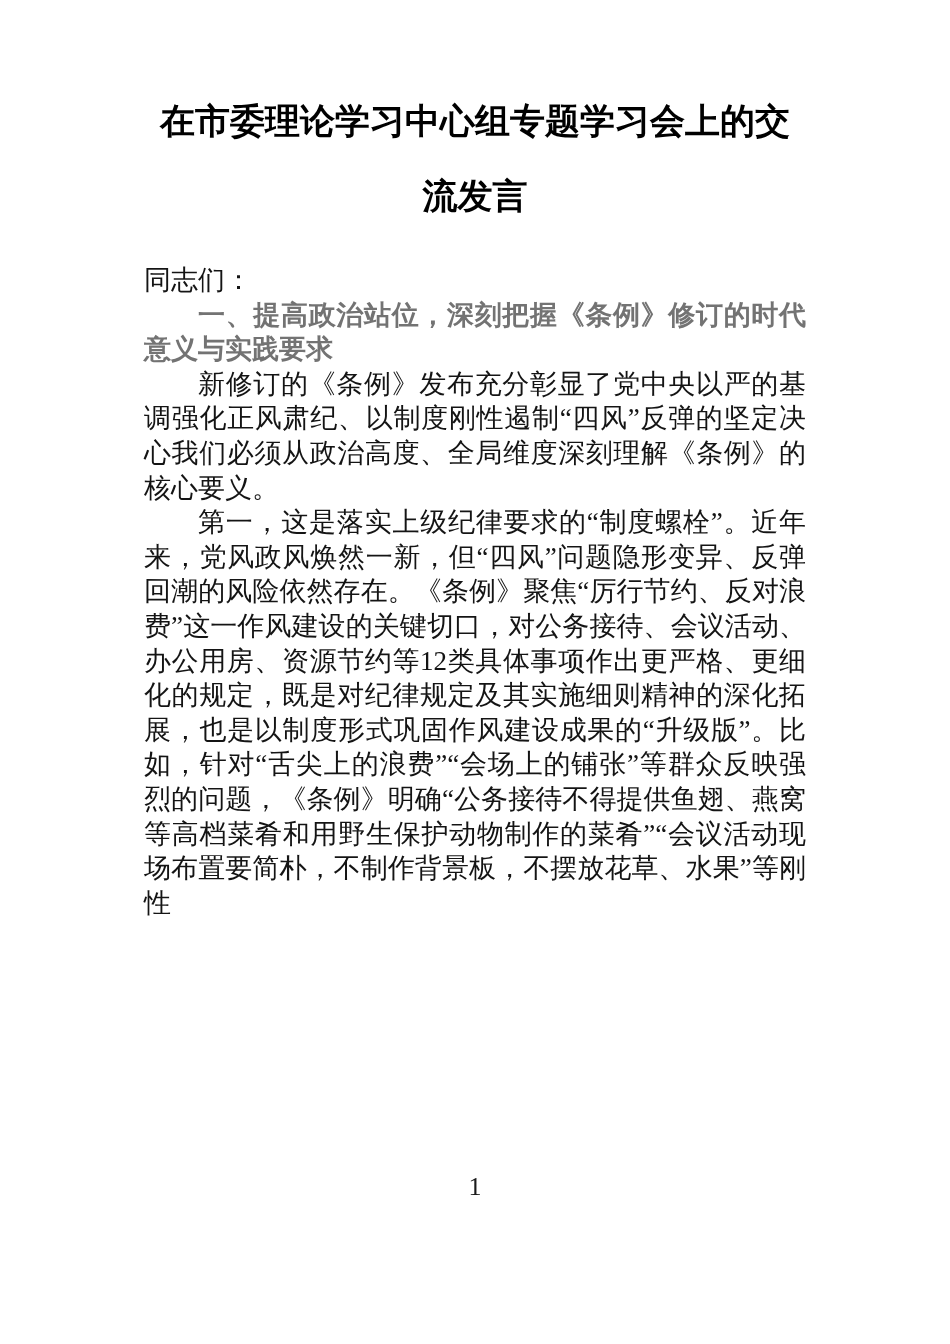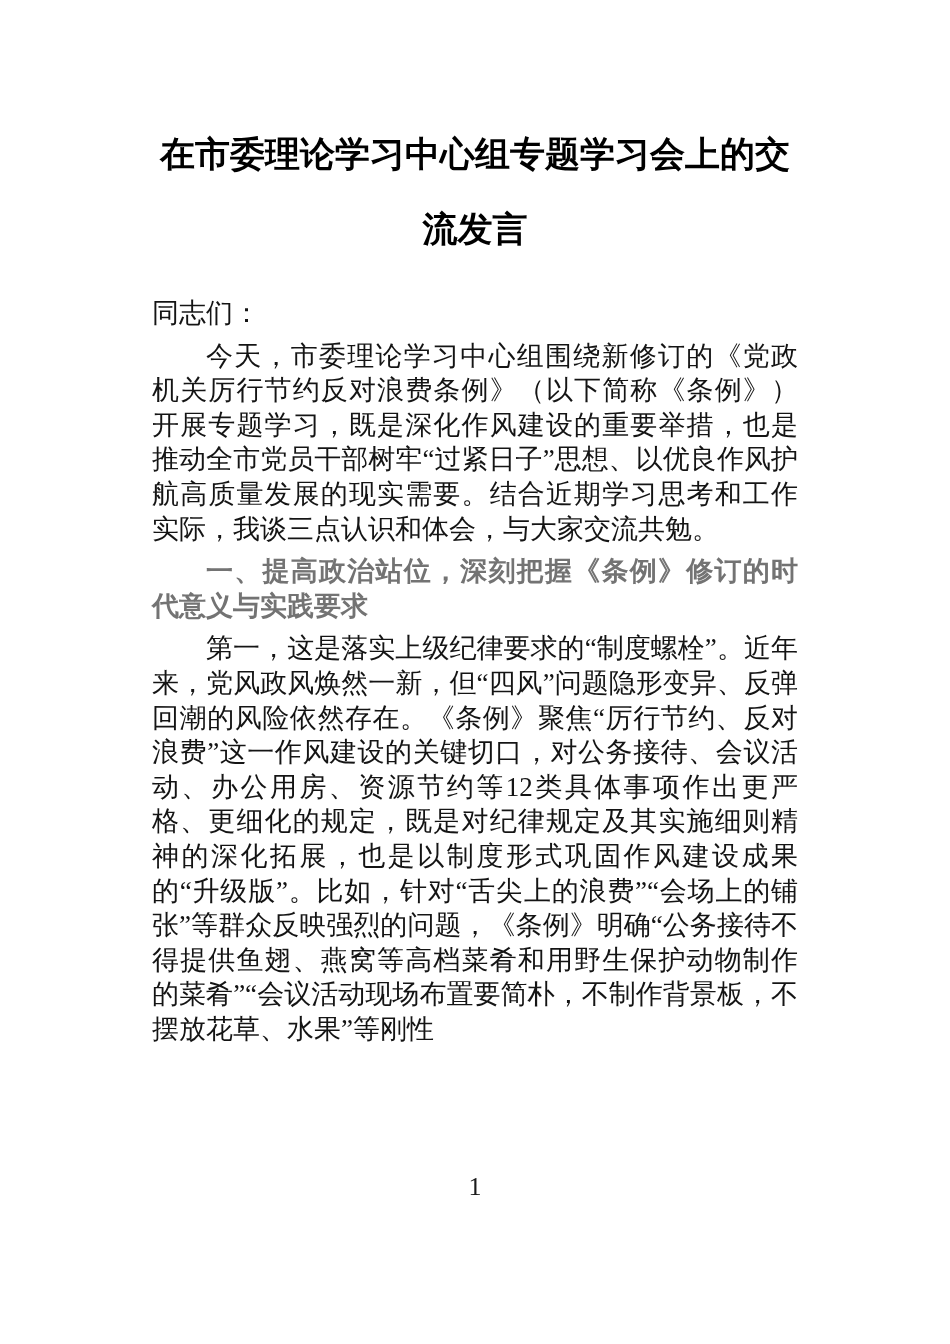--- a/index.html
+++ b/index.html
@@ -9,41 +9,41 @@
       height: 1344px;
       background: #ffffff;
       color: #141414;
       font-family: "Liberation Serif", "DejaVu Serif", serif;
       overflow: hidden;
     }
     .page {
       position: relative;
       width: 950px;
       height: 1344px;
-      padding: 116px 144px 0 144px;
+      padding: 83px 144px 0 144px;
       background: #ffffff;
     }
     .doc-title {
       margin: 0 0 30px 0;
       font-family: "Liberation Sans", "DejaVu Sans", sans-serif;
       font-weight: 700;
       font-size: 35px;
       line-height: 75px;
       text-align: center;
       color: #000000;
       word-break: break-all;
     }
     .body-text {
       font-size: 27px;
       line-height: 34.6px;
       text-align: justify;
       word-break: break-all;
     }
     .para {
-      margin: 8px;
+      margin: 0;
       text-indent: 2em;
     }
     .para.no-indent { text-indent: 0; }
     .para.heading { font-weight: 700; color: #737373; }
     .page-number {
       position: absolute;
       left: 0;
       top: 1172px;
       width: 100%;
       text-align: center;
@@ -54,23 +54,23 @@
 </head>
 <body>
 
 <div class="page">
 
   <h1 class="doc-title">在市委理论学习中心组专题学习会上的交流发言</h1>
 
   <div class="body-text">
     <p class="para no-indent">同志们：</p>
 
-    <p class="para">今天，市委理论学习中心组围绕新修订的《党政机关厉行节约反对浪费条例》（以下简称《条例》）开展专题学习，既是深化作风建设的重要举措，也是推动全市党员干部树牢“过紧日子”思想、以优良作风护航高质量发展的现实需要。结合近期学习思考和工作实际，我谈三点认识和体会，与大家交流共勉。</p>
 
     <p class="para heading">一、提高政治站位，深刻把握《条例》修订的时代意义与实践要求</p>
 
+    <p class="para">新修订的《条例》发布充分彰显了党中央以严的基调强化正风肃纪、以制度刚性遏制“四风”反弹的坚定决心我们必须从政治高度、全局维度深刻理解《条例》的核心要义。</p>
 
     <p class="para">第一，这是落实上级纪律要求的“制度螺栓”。近年来，党风政风焕然一新，但“四风”问题隐形变异、反弹回潮的风险依然存在。《条例》聚焦“厉行节约、反对浪费”这一作风建设的关键切口，对公务接待、会议活动、办公用房、资源节约等12类具体事项作出更严格、更细化的规定，既是对纪律规定及其实施细则精神的深化拓展，也是以制度形式巩固作风建设成果的“升级版”。比如，针对“舌尖上的浪费”“会场上的铺张”等群众反映强烈的问题，《条例》明确“公务接待不得提供鱼翅、燕窝等高档菜肴和用野生保护动物制作的菜肴”“会议活动现场布置要简朴，不制作背景板，不摆放花草、水果”等刚性</p>
   </div>
 
   <div class="page-number">1</div>
 
 </div>
 
 </body></html>

